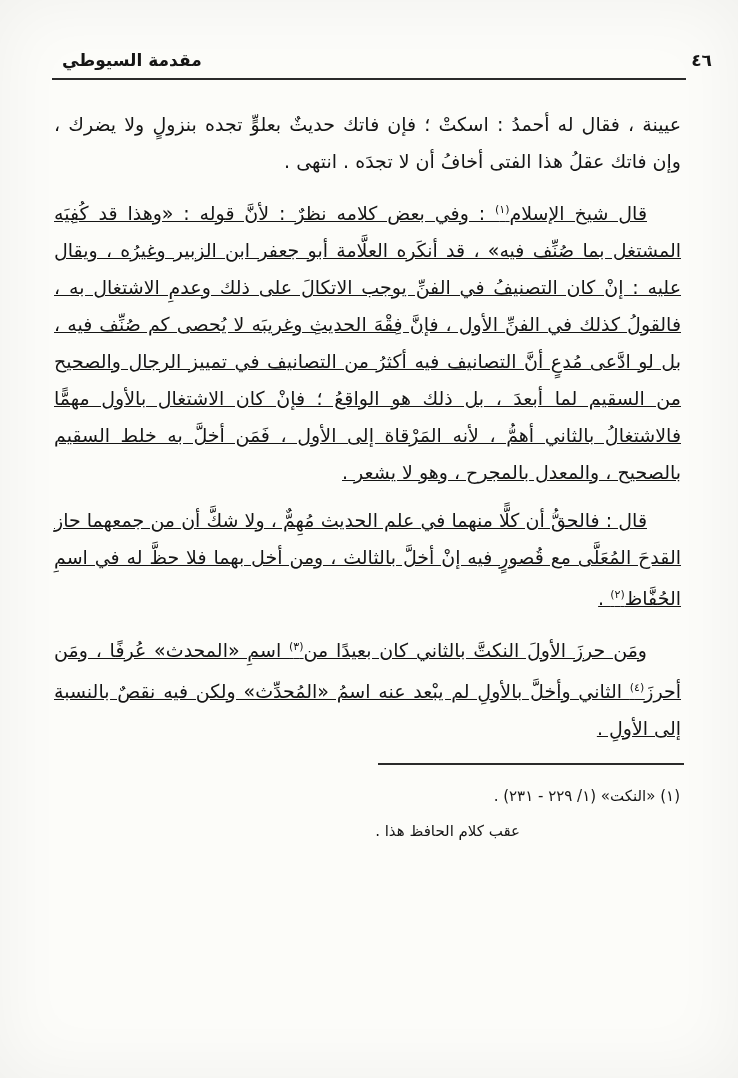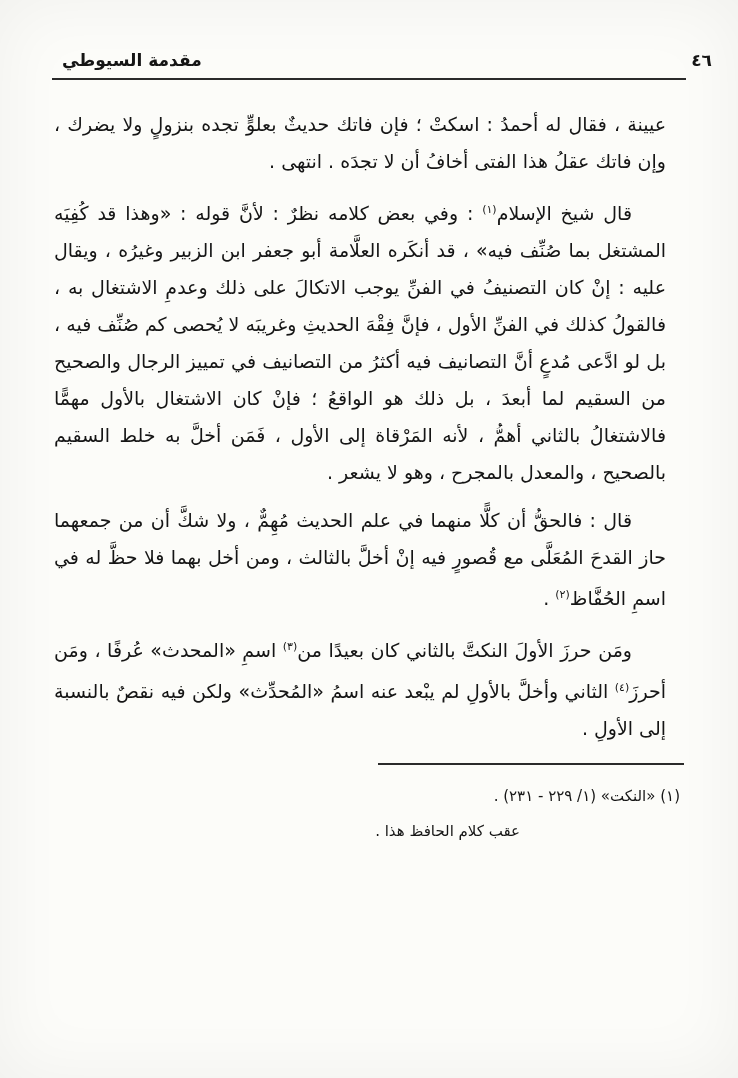--- a/index.html
+++ b/index.html
@@ -31,22 +31,22 @@
     margin: 0 52px;
     border-top: 2px solid #2b2b2b;
   }
   .body-text {
     padding: 26px 54px 0 54px;
     font-size: 19px;
     line-height: 37px;
     text-align: justify;
     text-justify: inter-word;
   }
-  .para { margin: 0 18px 11px 0; }
-  .para.indent { text-indent: 34px; }
+  .para { margin: 0 3px 11px 0; }
+  .para.indent { text-indent: 34px; text-decoration: underline; }
   .fn-marker {
     font-size: 11px;
     vertical-align: 7px;
     white-space: nowrap;
   }
   .footnote-rule {
     width: 306px;
     margin-top: 16px;
     margin-right: 54px;
     margin-left: auto;

